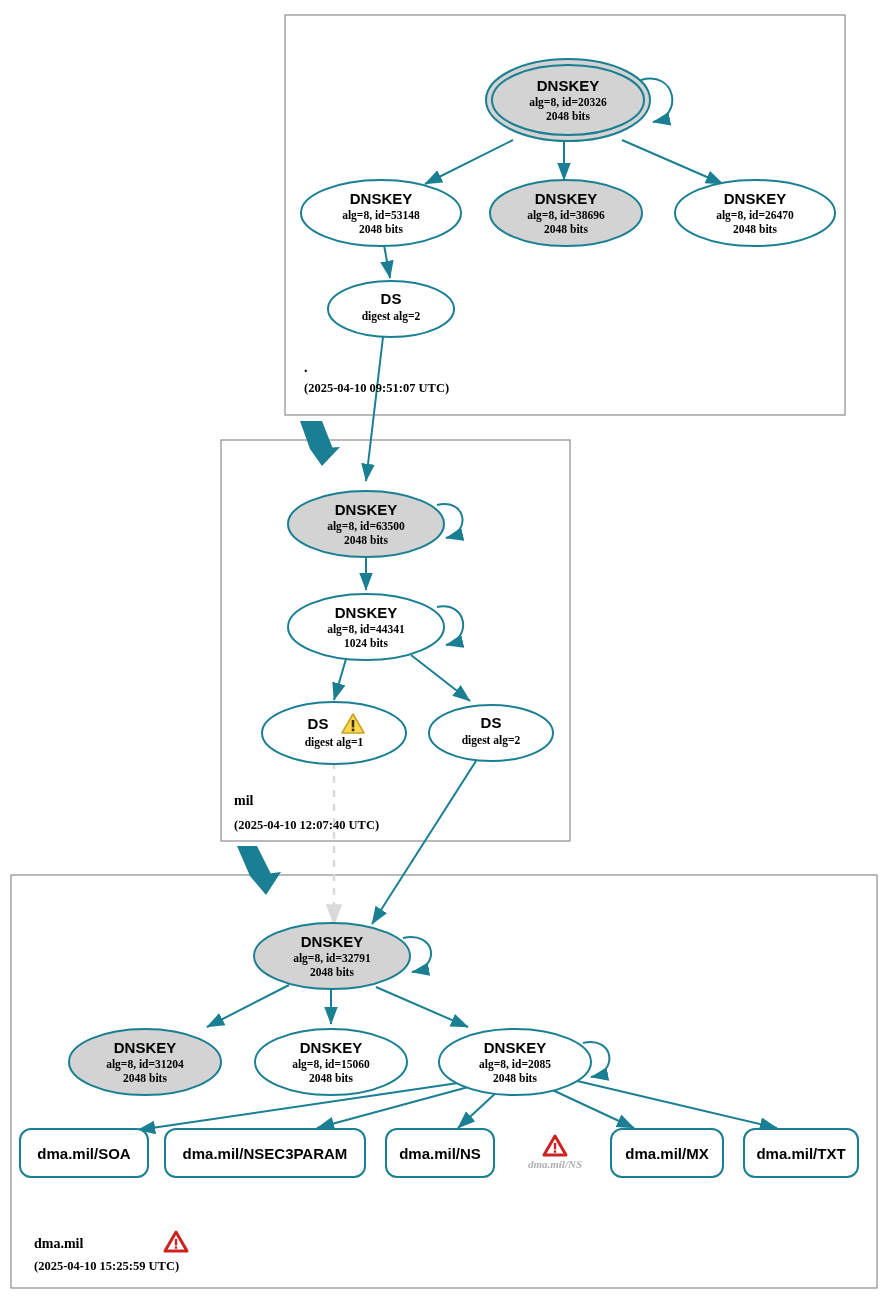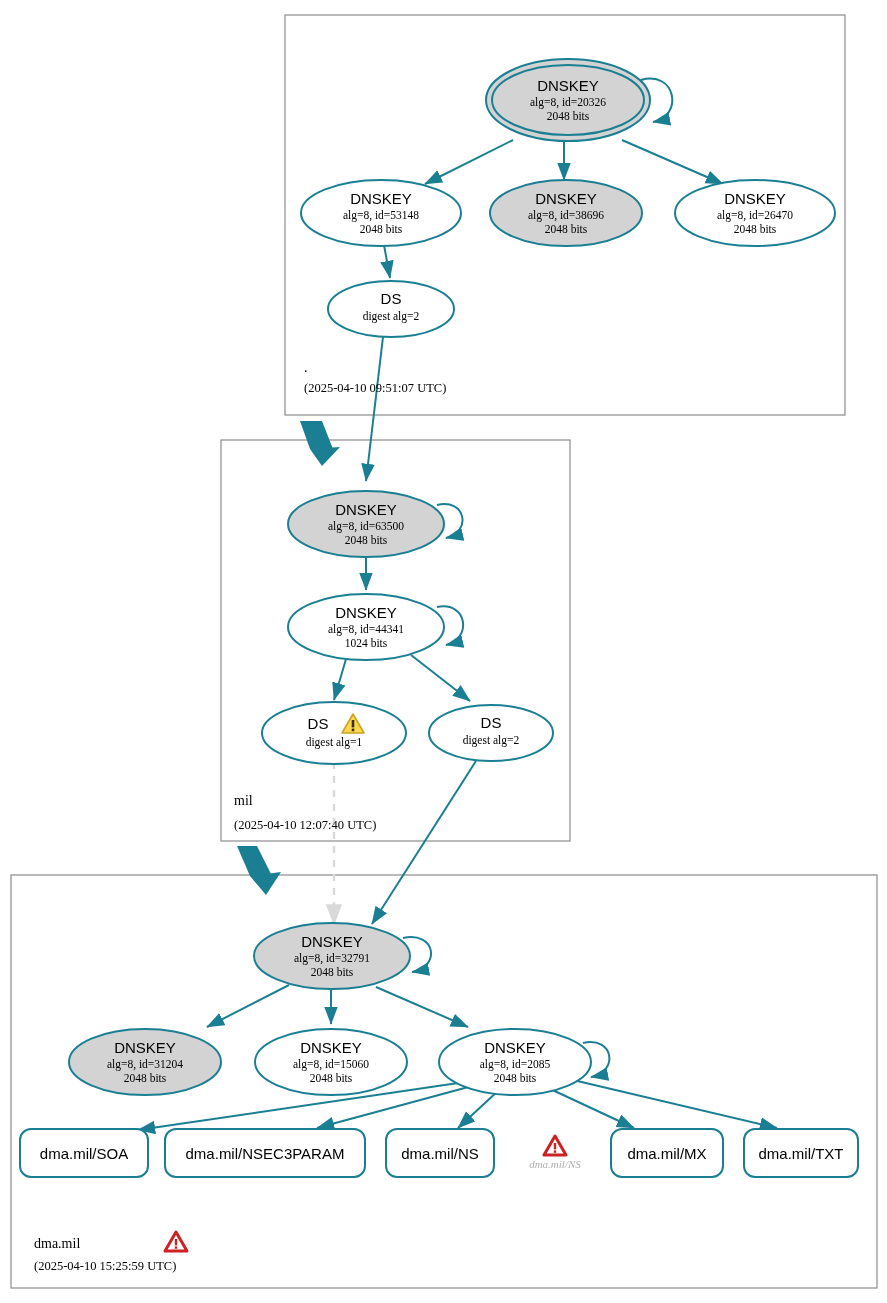--- a/index.html
+++ b/index.html
@@ -1,18 +1,18 @@
 <!DOCTYPE html>
 <html><head>
 <meta charset="utf-8">
 <style>
   html,body{margin:0;padding:0;background:#ffffff;}
   body{width:887px;height:1303px;position:relative;overflow:hidden;
        font-family:"Liberation Sans",sans-serif;}
-  #stage{position:absolute;left:0;top:0;width:887px;height:1248px;}
+  #stage{position:absolute;left:0;top:0;width:887px;height:1248px;font-weight:bold;}
   svg{display:block;}
   .node-title{font-family:"Liberation Sans",sans-serif;font-size:15px;fill:#000;}
   .node-sub{font-family:"Liberation Serif",serif;font-size:11.5px;fill:#000;}
   .rr-label{font-family:"Liberation Sans",sans-serif;font-size:15px;fill:#000;}
   .zone-name{font-family:"Liberation Serif",serif;font-size:14px;fill:#000;}
   .zone-time{font-family:"Liberation Serif",serif;font-size:12.5px;fill:#000;}
   .err-label{font-family:"Liberation Serif",serif;font-size:11px;fill:#b0b0b0;font-style:italic;}
 </style>
 </head>
 <body>

